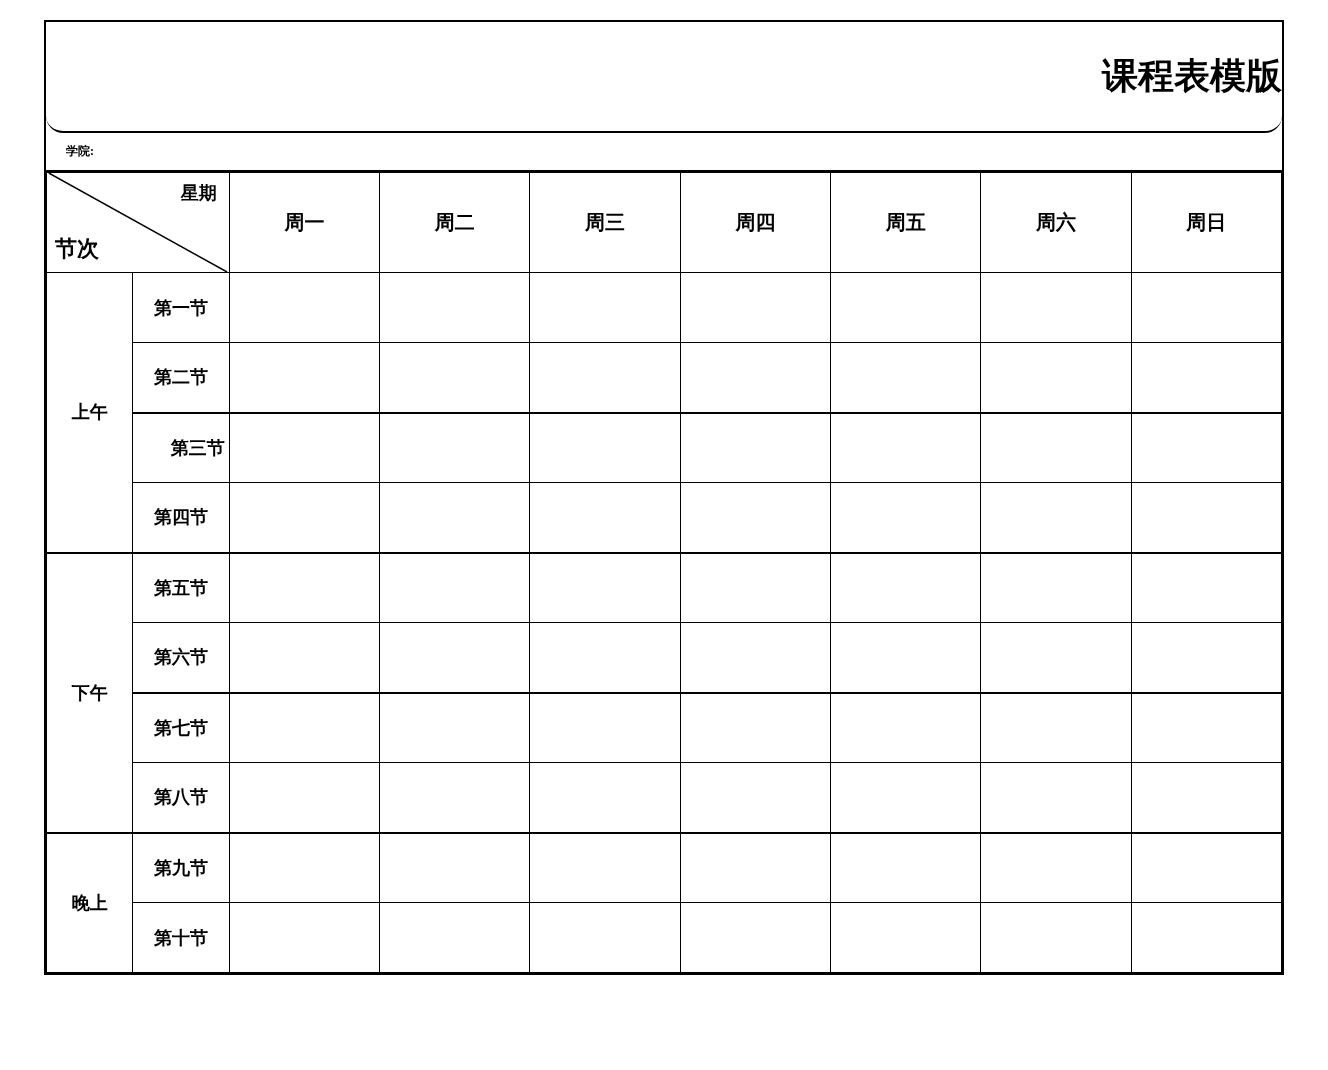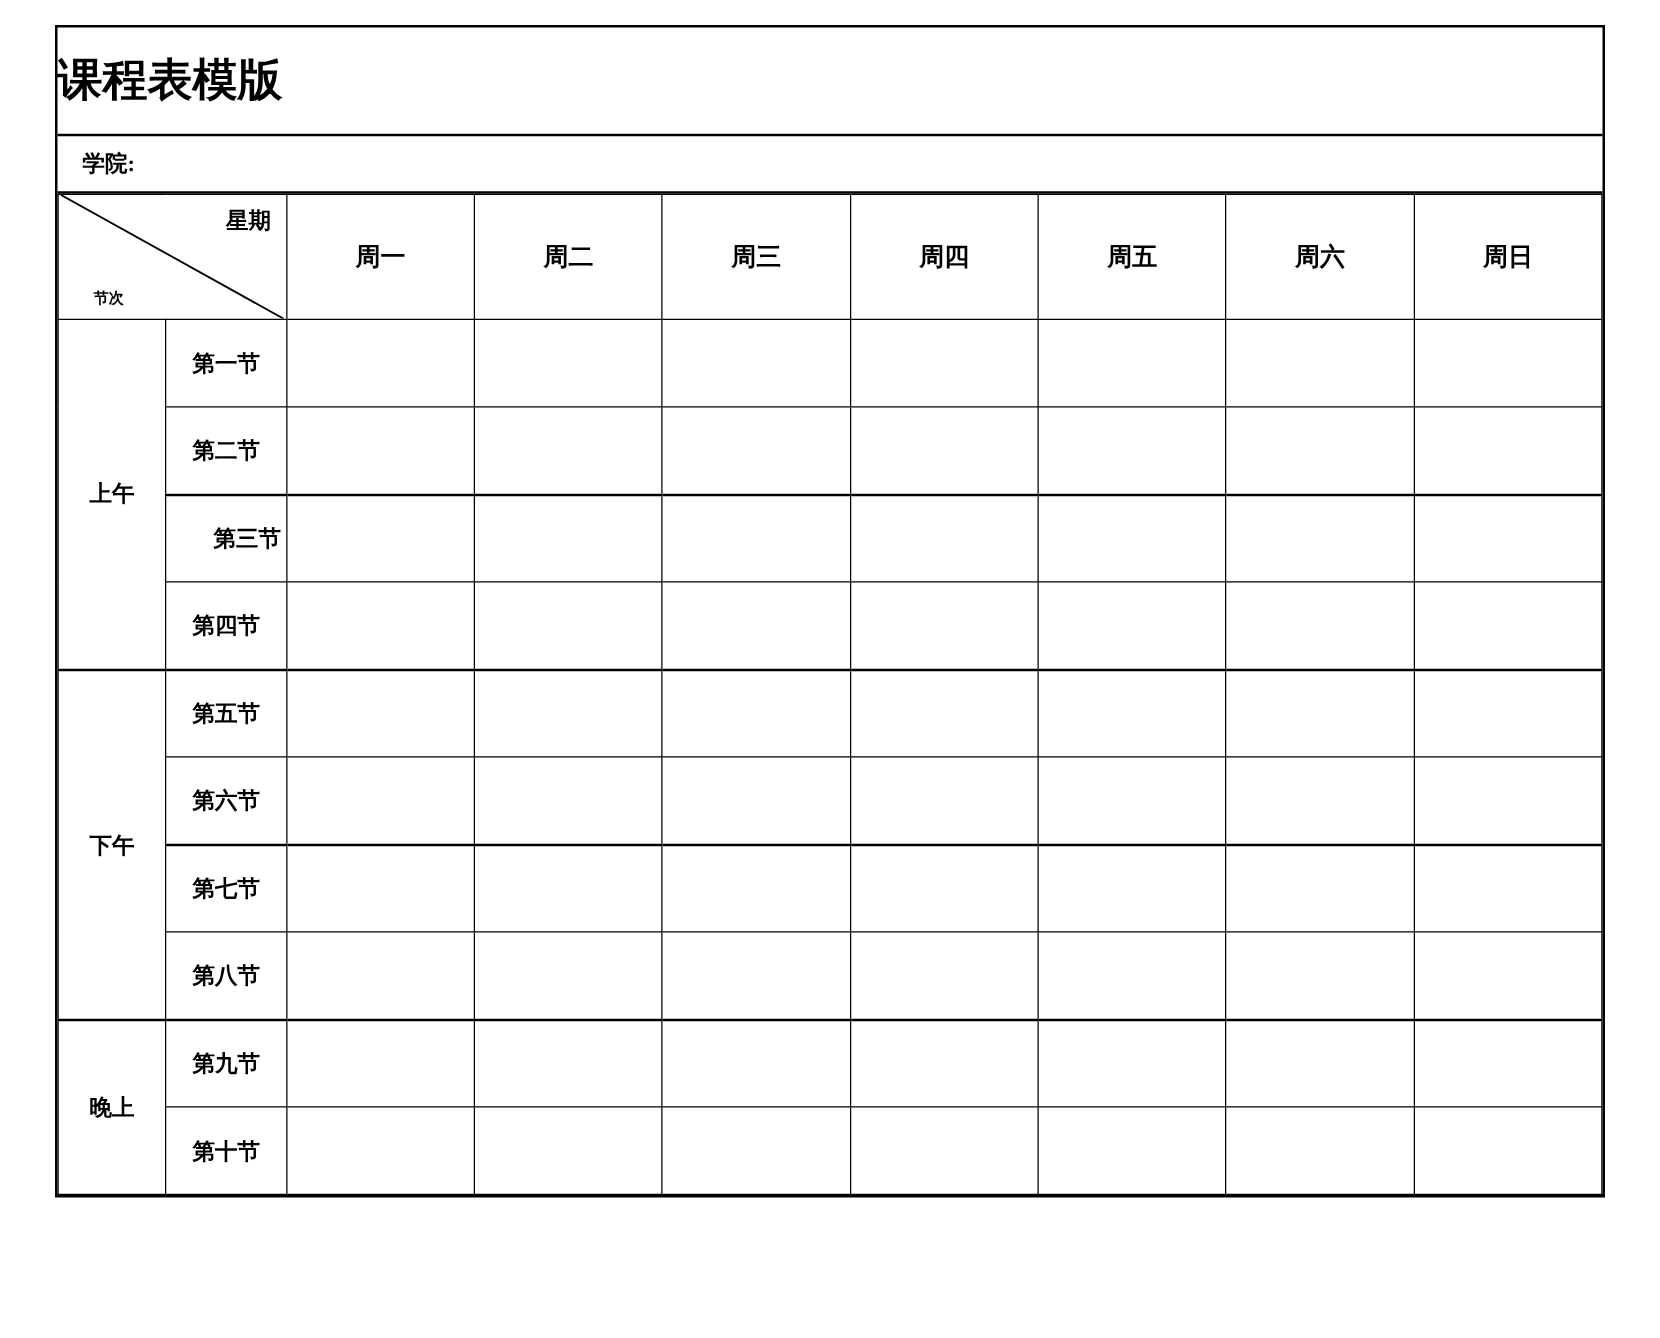--- a/index.html
+++ b/index.html
@@ -17,30 +17,31 @@
       padding: 20px;
       min-height: 1070px;
     }
 
     .schedule-wrapper {
       width: 1240px;
       border: 2px solid #000;
     }
 
     .title-row {
-      text-align: left;
-      padding: 18px 0;
+      text-align: right;
+      padding: 30px 0;
       font-size: 36px;
       font-weight: bold;
       border-bottom: 2px solid #000;
+      border-radius: 17px;
     }
 
     .college-row {
       padding: 10px 20px;
-      font-size: 18px;
+      font-size: 12px;
       font-weight: bold;
       border-bottom: 2px solid #000;
     }
 
     .schedule-table {
       width: 100%;
       border-collapse: collapse;
       table-layout: fixed;
     }
 
@@ -73,22 +74,22 @@
       position: absolute;
       top: 8px;
       right: 12px;
       font-size: 18px;
       font-weight: bold;
     }
 
     .diagonal-cell .bottom-left {
       position: absolute;
       bottom: 8px;
-      left: 28px;
-      font-size: 12px;
+      left: 8px;
+      font-size: 22px;
       font-weight: bold;
     }
 
     .diagonal-cell .diag-line {
       position: absolute;
       top: 0;
       left: 0;
       width: 100%;
       height: 100%;
     }

